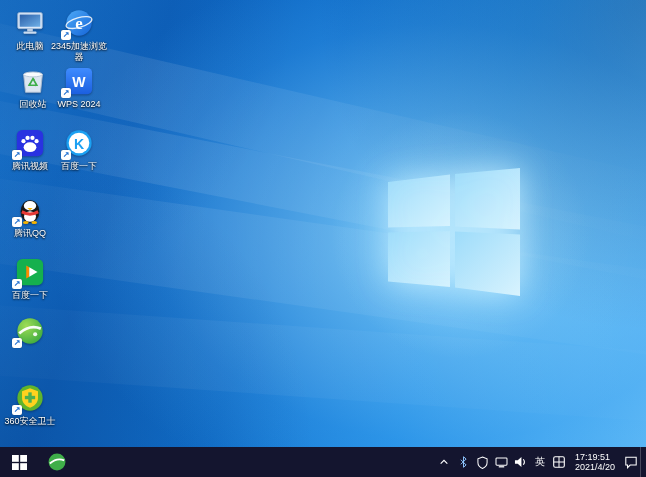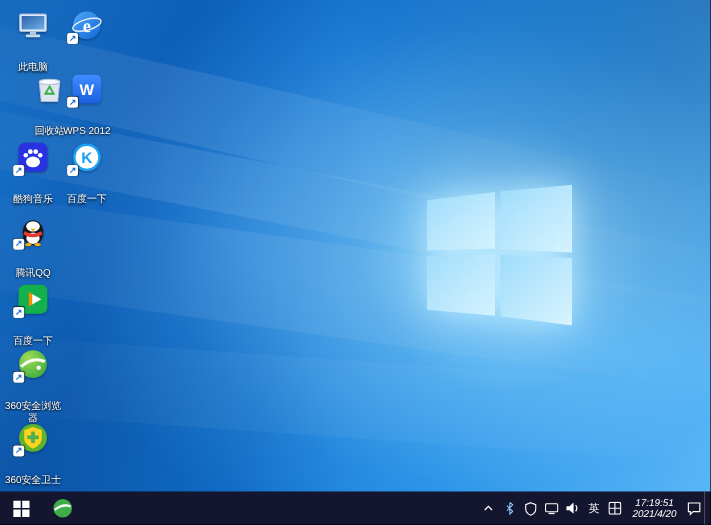--- a/index.html
+++ b/index.html
@@ -28,32 +28,32 @@
   .winlogo{position:absolute;left:388px;top:168px;width:132px;height:128px;}
   .winlogo svg{filter:drop-shadow(0 0 16px rgba(190,235,255,.9));}
 
   
   .cell{position:absolute;width:58px;display:flex;flex-direction:column;align-items:center;cursor:default;}
   .ico{width:30px;height:30px;position:relative;}
   .ico > svg{width:100%;height:100%;display:block;filter:drop-shadow(0 1px 1px rgba(0,0,30,.35));}
   .sc{position:absolute;left:-3px;bottom:-2px;width:10px;height:10px;background:#fff;border-radius:2px;
       box-shadow:0 0 1px rgba(0,0,0,.65);display:flex;align-items:center;justify-content:center;
       font-size:8px;font-weight:bold;color:#1f6fd0;line-height:1;}
-  .lbl{margin-top:18px;font-size:9px;line-height:11px;color:#fff;text-align:center;max-width:58px;word-break:break-all;
+  .lbl{margin-top:3px;font-size:9px;line-height:11px;color:#fff;text-align:center;max-width:58px;word-break:break-all;
        text-shadow:0 1px 2px rgba(0,0,0,.9),0 0 2px rgba(0,0,0,.6);}
 
   
   .taskbar{position:absolute;left:0;right:0;bottom:0;height:30px;background:#14152f;
            display:flex;justify-content:space-between;align-items:stretch;color:#fff;}
   .tb-left{display:flex;align-items:stretch;}
   .tb-btn{width:38px;border:none;background:transparent;display:flex;align-items:center;justify-content:center;padding:0;cursor:pointer;}
   .tb-right{display:flex;align-items:center;}
   .tray-icon{height:30px;min-width:17px;display:flex;align-items:center;justify-content:center;margin:0 1px;cursor:pointer;}
   .ime{font-size:10px;padding:0 5px;height:30px;display:flex;align-items:center;cursor:pointer;}
-  .clock{font-size:9px;line-height:10.5px;text-align:center;padding:0 6px;cursor:pointer;font-style:italic;}
+  .clock{font-size:9px;line-height:10.5px;text-align:left;padding:0 6px;cursor:pointer;}
   .show-desktop{width:5px;height:30px;border-left:1px solid rgba(255,255,255,.22);cursor:pointer;}
 </style>
 </head>
 <body>
 
 <div class="stage">
 
   <div class="desktop">
     <div class="beam b1"></div>
     <div class="beam b2"></div>
@@ -88,21 +88,21 @@
             </defs>
           <rect x="3" y="5" width="26" height="17" rx="1.5" fill="#dce9f9" stroke="#9db8d8"></rect>
           <rect x="5" y="7" width="22" height="13" fill="url(#scr)"></rect>
           <rect x="13" y="22" width="6" height="3" fill="#b9cde6"></rect>
           <rect x="9" y="25" width="14" height="2.5" rx="1" fill="#cadcf0"></rect>
         </svg>
       </div>
       <span class="lbl">此电脑</span>
     </div>
 
-    <div class="cell" style="left:16px;top:66px">
+    <div class="cell" style="left:4px;top:66px">
       <div class="ico">
         <svg viewBox="0 0 32 32">
           <path d="M6 9 L26 9 L24 28 L8 28 Z" fill="#eef3fa" opacity=".92" stroke="#b9c6d8"></path>
           <ellipse cx="16" cy="9" rx="10" ry="2.6" fill="#f8fbfe" stroke="#b9c6d8"></ellipse>
           <path d="M16 13.5 l4 7 h-8 Z" fill="none" stroke="#3fae49" stroke-width="1.8"></path>
           <path d="M16 13.5 l1.6 1.2 M20 20.5 l-2 .4 M12 20.5 l.5-2" stroke="#3fae49" stroke-width="1.4" fill="none"></path>
         </svg>
       </div>
       <span class="lbl">回收站</span>
     </div>
@@ -112,21 +112,21 @@
         <svg viewBox="0 0 32 32">
           <rect x="2" y="2" width="28" height="28" rx="6" fill="#2932e1"></rect>
           <ellipse cx="16" cy="20.5" rx="6.8" ry="5.2" fill="#fff"></ellipse>
           <circle cx="9" cy="14" r="2.2" fill="#fff"></circle>
           <circle cx="13.4" cy="10.6" r="2.3" fill="#fff"></circle>
           <circle cx="18.6" cy="10.6" r="2.3" fill="#fff"></circle>
           <circle cx="23" cy="14" r="2.2" fill="#fff"></circle>
         </svg>
         <span class="sc">↗</span>
       </div>
-      <span class="lbl">酷狗音乐</span>
+      <span class="lbl">腾讯视频</span>
     </div>
 
     <div class="cell" style="left:1px;top:195px">
       <div class="ico">
         <svg viewBox="0 0 32 32">
           <ellipse cx="16" cy="17.5" rx="10" ry="12" fill="#181818"></ellipse>
           <ellipse cx="16" cy="11.5" rx="6.6" ry="5" fill="#fff"></ellipse>
           <ellipse cx="16" cy="23" rx="6.4" ry="5.6" fill="#fff"></ellipse>
           <path d="M13.2 13.8 h5.6 l-2.8 2.4 Z" fill="#f7b500"></path>
           <path d="M8 16.2 q8 4.8 16 0 l1.4 3.2 q-9.4 5.2 -18.8 0 Z" fill="#e53935"></path>
@@ -158,21 +158,20 @@
             <stop offset="0" stop-color="#9fdd55"></stop>
                 <stop offset="1" stop-color="#2fa33c"></stop>
               </radialGradient>
             </defs>
           <circle cx="16" cy="16" r="13.5" fill="url(#g360)"></circle>
           <path d="M4.5 18.5 Q16 8.5 27.5 13.5" stroke="#fff" stroke-width="3" fill="none" opacity=".95"></path>
           <circle cx="21.5" cy="19.5" r="2.2" fill="#fff" opacity=".9"></circle>
         </svg>
         <span class="sc">↗</span>
       </div>
-      <span class="lbl">360安全浏览器</span>
     </div>
 
     <div class="cell" style="left:1px;top:383px">
       <div class="ico">
         <svg viewBox="0 0 32 32">
           <circle cx="16" cy="16" r="13.5" fill="#5fb42e"></circle>
           <path d="M16 5.5 l8.5 3.2 v7.3 c0 5.2 -3.8 8.4 -8.5 10.5 c-4.7-2.1 -8.5-5.3 -8.5-10.5 v-7.3 Z" fill="#ffd21e"></path>
           <rect x="14.2" y="10" width="3.6" height="11" fill="#4caf50"></rect>
           <rect x="10.5" y="13.7" width="11" height="3.6" fill="#4caf50"></rect>
         </svg>
@@ -189,37 +188,38 @@
             <stop offset="0" stop-color="#4da9f7"></stop>
                 <stop offset="1" stop-color="#1565d8"></stop>
               </linearGradient>
             </defs>
           <circle cx="16" cy="16" r="13.5" fill="url(#g2345)"></circle>
           <text x="16" y="22.5" text-anchor="middle" font-family="Liberation Serif, serif" font-size="18" font-weight="bold" fill="#fff">e</text>
           <ellipse cx="16" cy="15.5" rx="14.2" ry="5.2" fill="none" stroke="#fff" stroke-width="1.4" transform="rotate(-16 16 15.5)" opacity=".85"></ellipse>
         </svg>
         <span class="sc">↗</span>
       </div>
+      <span class="lbl">2345加速浏览器</span>
     </div>
 
     <div class="cell" style="left:50px;top:66px">
       <div class="ico">
         <svg viewBox="0 0 32 32">
           <defs>
               <linearGradient id="gwps" x1="0" y1="0" x2="0" y2="1">
             <stop offset="0" stop-color="#3f8cff"></stop>
                 <stop offset="1" stop-color="#1b5fe0"></stop>
               </linearGradient>
             </defs>
           <rect x="2" y="2" width="28" height="28" rx="5" fill="url(#gwps)"></rect>
           <text x="16" y="22" text-anchor="middle" font-family="Liberation Sans, sans-serif" font-size="15" font-weight="bold" fill="#fff">W</text>
         </svg>
         <span class="sc">↗</span>
       </div>
-      <span class="lbl">WPS 2012</span>
+      <span class="lbl">WPS 2024</span>
     </div>
 
     <div class="cell" style="left:50px;top:128px">
       <div class="ico">
         <svg viewBox="0 0 32 32">
           <circle cx="16" cy="16" r="13.5" fill="#1ba0f2"></circle>
           <circle cx="16" cy="16" r="11" fill="#fff"></circle>
           <text x="16" y="22" text-anchor="middle" font-family="Liberation Sans, sans-serif" font-size="15" font-weight="bold" fill="#1ba0f2">K</text>
         </svg>
         <span class="sc">↗</span>

